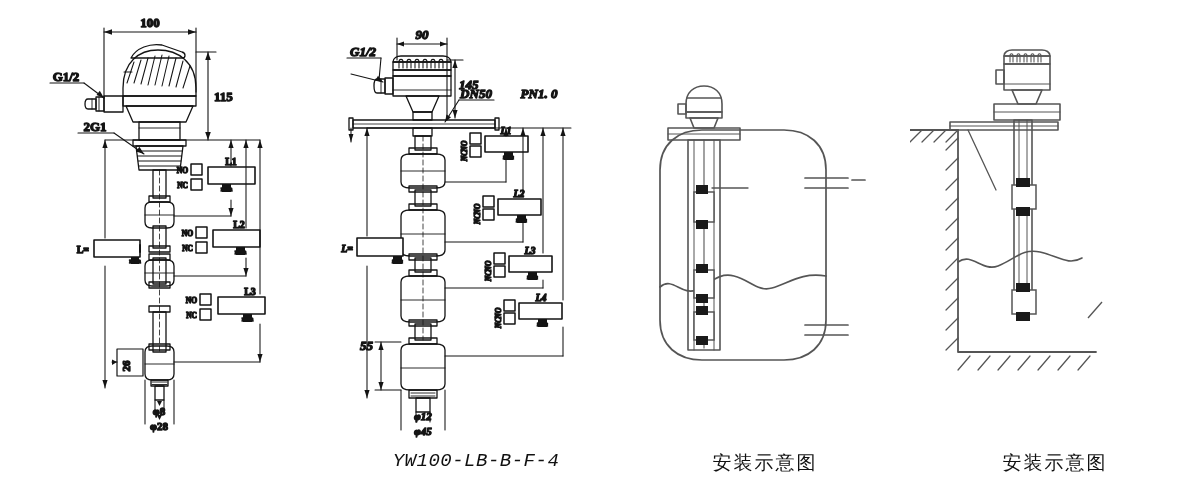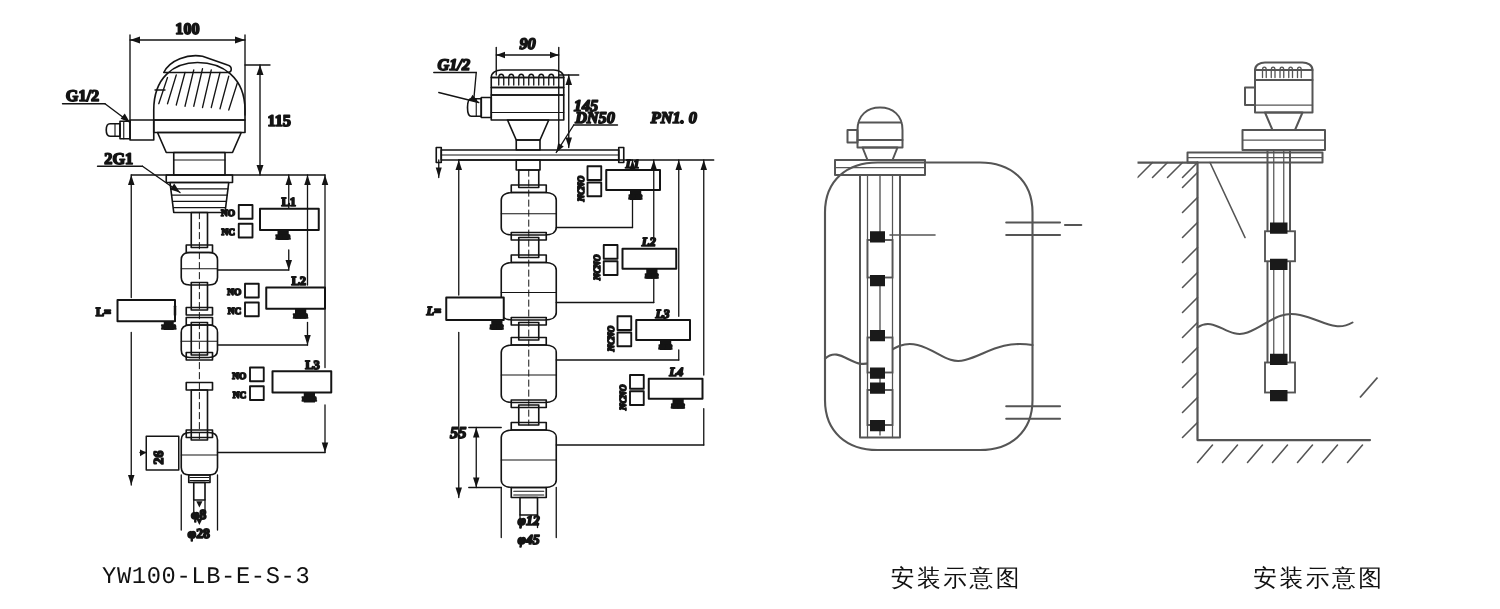--- a/index.html
+++ b/index.html
@@ -253,21 +253,20 @@
         <g stroke-width="1.05">
           <line x1="260" y1="140" x2="260" y2="294"></line>
           <line x1="260" y1="324" x2="260" y2="362"></line>
           <path d="M260 140 L257.4 148 L262.6 148 Z" fill="#141414" stroke="none"></path>
           <path d="M260 362 L257.4 354 L262.6 354 Z" fill="#141414" stroke="none"></path>
           <line x1="174" y1="362" x2="260" y2="362"></line>
         </g>
 
       </g>
     </svg>
-    <div class="caption" style="top:450px;">YW100-LB-E-S-3</div>
   </div>
 
   <div class="panel" style="left:331px;width:290px;font-style:italic;">
     <svg class="panel-svg" width="290" height="440" viewBox="0 0 290 440">
       <g fill="none" stroke="#141414" stroke-width="1.3" stroke-linecap="round" stroke-linejoin="round">
 
         <g stroke-width="1.1">
           <line x1="66" y1="38" x2="66" y2="60"></line>
           <line x1="116" y1="38" x2="116" y2="120"></line>
           <line x1="66" y1="44" x2="116" y2="44"></line>
@@ -467,20 +466,21 @@
         <text class="tinytxt" x="211.5" y="326" text-anchor="middle">mm</text>
         <g stroke-width="1.05">
           <line x1="232" y1="128" x2="232" y2="300"></line>
           <path d="M232 128 L229.4 136 L234.6 136 Z" fill="#141414" stroke="none"></path>
           <line x1="232" y1="327" x2="232" y2="356"></line>
           <line x1="114" y1="356" x2="232" y2="356"></line>
         </g>
 
       </g>
     </svg>
+    <div class="caption" style="top:450px;">YW100-LB-B-F-4</div>
   </div>
 
   <div class="panel" style="left:620px;width:290px;">
     <svg class="panel-svg" width="290" height="440" viewBox="0 0 290 440">
       <g fill="none" stroke="#555555" stroke-width="1.7" stroke-linecap="round" stroke-linejoin="round">
 
         <path d="M40 170 C40 144, 58 130, 82 130 L164 130 C188 130, 206 144, 206 170
                  L206 320 C206 346, 188 360, 164 360 L82 360 C58 360, 40 346, 40 320 Z"></path>
 
         <g>

